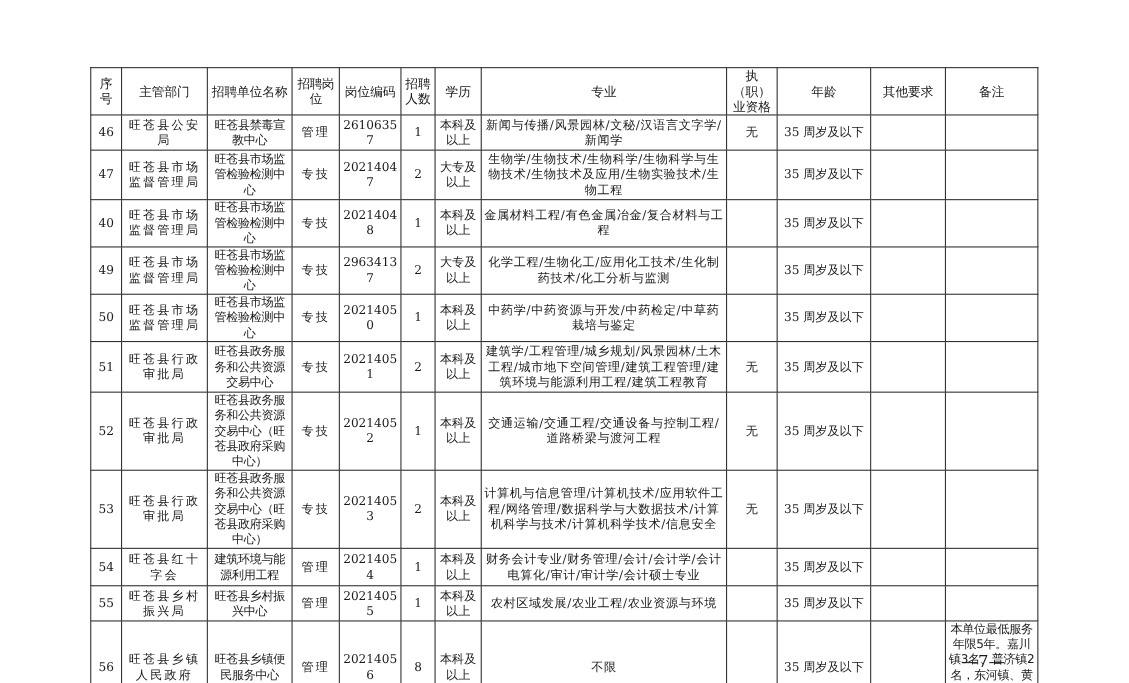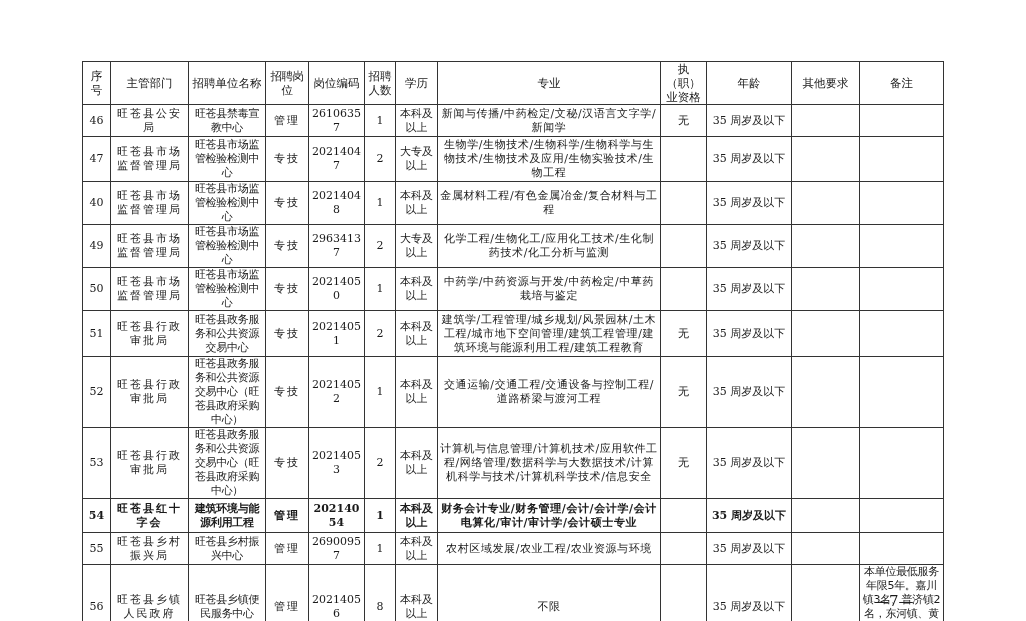--- a/index.html
+++ b/index.html
@@ -59,21 +59,21 @@
   </thead>
   <tbody id="rows">
       <tr style="height: 32px;">
         <td>46</td>
         <td class="spaced">旺苍县公安局</td>
         <td class="unit">旺苍县禁毒宣教中心</td>
         <td class="spaced">管理</td>
         <td>26106357</td>
         <td>1</td>
         <td>本科及以上</td>
-        <td class="major">新闻与传播/中药检定/文秘/汉语言文字学/新闻学</td>
+        <td class="major">新闻与传播/风景园林/文秘/汉语言文字学/新闻学</td>
         <td>无</td>
         <td>35 周岁及以下</td>
         <td></td>
         <td class="note"></td>
       </tr>
       <tr style="height: 45px;">
         <td>47</td>
         <td class="spaced">旺苍县市场监督管理局</td>
         <td class="unit">旺苍县市场监管检验检测中心</td>
         <td class="spaced">专技</td>
@@ -163,40 +163,40 @@
         <td class="spaced">专技</td>
         <td>20214053</td>
         <td>2</td>
         <td>本科及以上</td>
         <td class="major">计算机与信息管理/计算机技术/应用软件工程/网络管理/数据科学与大数据技术/计算机科学与技术/计算机科学技术/信息安全</td>
         <td>无</td>
         <td>35 周岁及以下</td>
         <td></td>
         <td class="note"></td>
       </tr>
-      <tr style="height: 34px; font-weight: bold;">
+      <tr style="height: 34px;">
         <td>54</td>
         <td class="spaced">旺苍县红十字会</td>
         <td class="unit">建筑环境与能源利用工程</td>
         <td class="spaced">管理</td>
         <td>20214054</td>
         <td>1</td>
         <td>本科及以上</td>
         <td class="major">财务会计专业/财务管理/会计/会计学/会计电算化/审计/审计学/会计硕士专业</td>
         <td></td>
         <td>35 周岁及以下</td>
         <td></td>
         <td class="note"></td>
       </tr>
       <tr style="height: 32px;">
         <td>55</td>
         <td class="spaced">旺苍县乡村振兴局</td>
         <td class="unit">旺苍县乡村振兴中心</td>
         <td class="spaced">管理</td>
-        <td>26900957</td>
+        <td>20214055</td>
         <td>1</td>
         <td>本科及以上</td>
         <td class="major">农村区域发展/农业工程/农业资源与环境</td>
         <td></td>
         <td>35 周岁及以下</td>
         <td></td>
         <td class="note"></td>
       </tr>
       <tr style="height: 75px;">
         <td>56</td>

